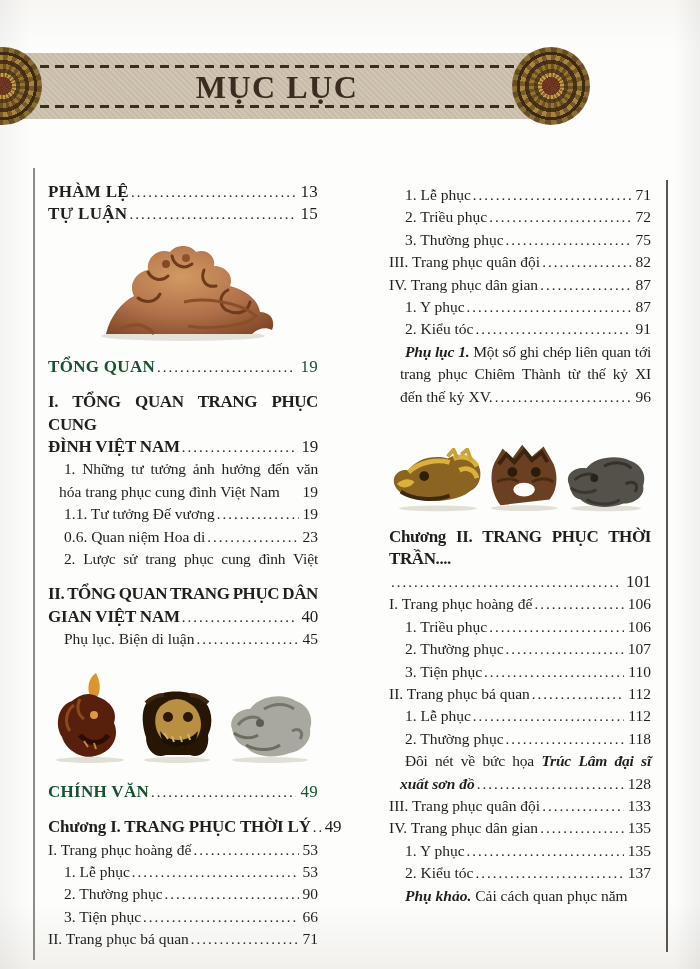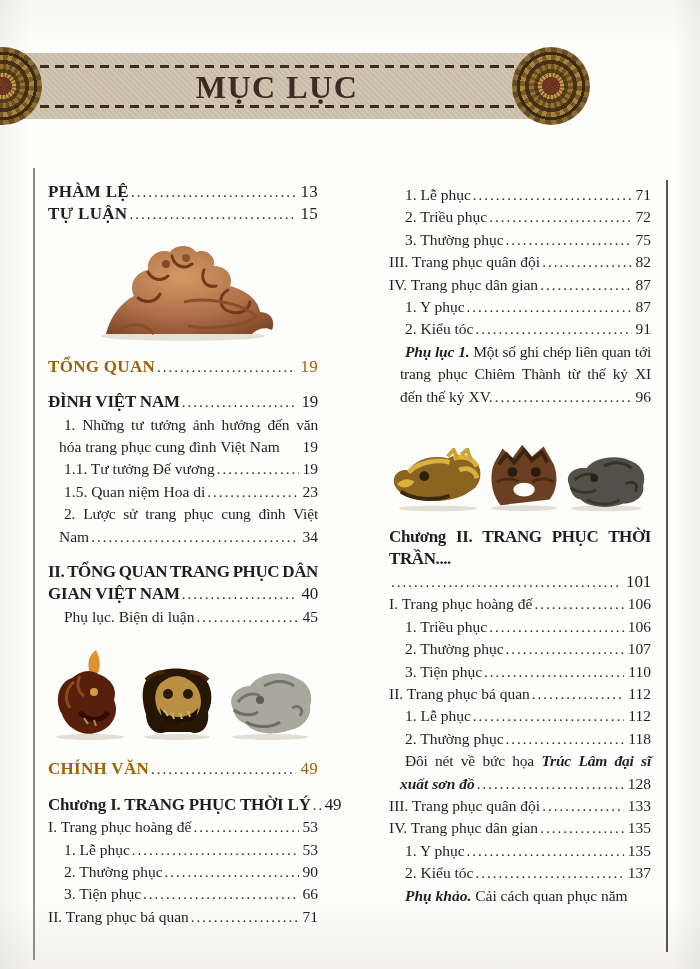--- a/index.html
+++ b/index.html
@@ -40,21 +40,21 @@
 
   
   .col{position:absolute;}
   .col-left{left:48px;top:181px;width:270px;}
   .col-right{left:389px;top:184px;width:262px;}
 
   .entry{font-size:15.5px;line-height:22.4px;}
   .entry.gap{margin-top:13px;}
   .entry.h1,.entry.h1b,.entry.h2{font-weight:bold;font-size:17px;}
   .entry.h1{letter-spacing:.3px;}
-  .entry.h1b{color:#a16207;letter-spacing:.3px;}
+  .entry.h1b{color:#14532d;letter-spacing:.3px;}
   .entry.h2{letter-spacing:-.2px;}
   .eline{min-height:22.4px;}
   .eline.wrap{text-align:justify;text-align-last:justify;letter-spacing:-.2px;word-spacing:-.8px;}
   .h2 .eline.wrap{letter-spacing:-.4px;word-spacing:-1.2px;}
   .eline.last{display:flex;align-items:baseline;}
   .l2 .eline,.app .eline{margin-left:16px;}
   .l2 .eline.cont,.app .eline.cont{margin-left:11px;}
   .etext{flex:0 0 auto;white-space:nowrap;}
   .dots{flex:1 1 auto;overflow:hidden;white-space:nowrap;min-width:8px;
     letter-spacing:2px;margin:0 2px;font-weight:normal;font-size:15px;color:#2b2b2b;}
@@ -123,20 +123,21 @@
 
   <div>
       <div class="entry h1b">
         <div class="eline last">
           <span class="etext">TỔNG QUAN</span>
           <span class="dots"></span>
           <span class="pagenum">19</span>
         </div>
       </div>
       <div class="entry h2 gap">
+        <div class="eline wrap">I. TỔNG QUAN TRANG PHỤC CUNG</div>
         <div class="eline last cont">
           <span class="etext">ĐÌNH VIỆT NAM</span>
           <span class="dots"></span>
           <span class="pagenum">19</span>
         </div>
       </div>
       <div class="entry l2">
         <div class="eline wrap">1. Những tư tưởng ảnh hưởng đến văn</div>
         <div class="eline last cont">
           <span class="etext">hóa trang phục cung đình Việt Nam</span>
@@ -146,32 +147,27 @@
       </div>
       <div class="entry l2">
         <div class="eline last">
           <span class="etext">1.1. Tư tưởng Đế vương</span>
           <span class="dots"></span>
           <span class="pagenum">19</span>
         </div>
       </div>
       <div class="entry l2">
         <div class="eline last">
-          <span class="etext">1.5. Quan niệm Hoa di</span>
+          <span class="etext">0.6. Quan niệm Hoa di</span>
           <span class="dots"></span>
           <span class="pagenum">23</span>
         </div>
       </div>
       <div class="entry l2">
         <div class="eline wrap">2. Lược sử trang phục cung đình Việt</div>
-        <div class="eline last cont">
-          <span class="etext">Nam</span>
-          <span class="dots"></span>
-          <span class="pagenum">34</span>
-        </div>
       </div>
       <div class="entry h2 gap">
         <div class="eline wrap">II. TỔNG QUAN TRANG PHỤC DÂN</div>
         <div class="eline last cont">
           <span class="etext">GIAN VIỆT NAM</span>
           <span class="dots"></span>
           <span class="pagenum">40</span>
         </div>
       </div>
       <div class="entry l2">

